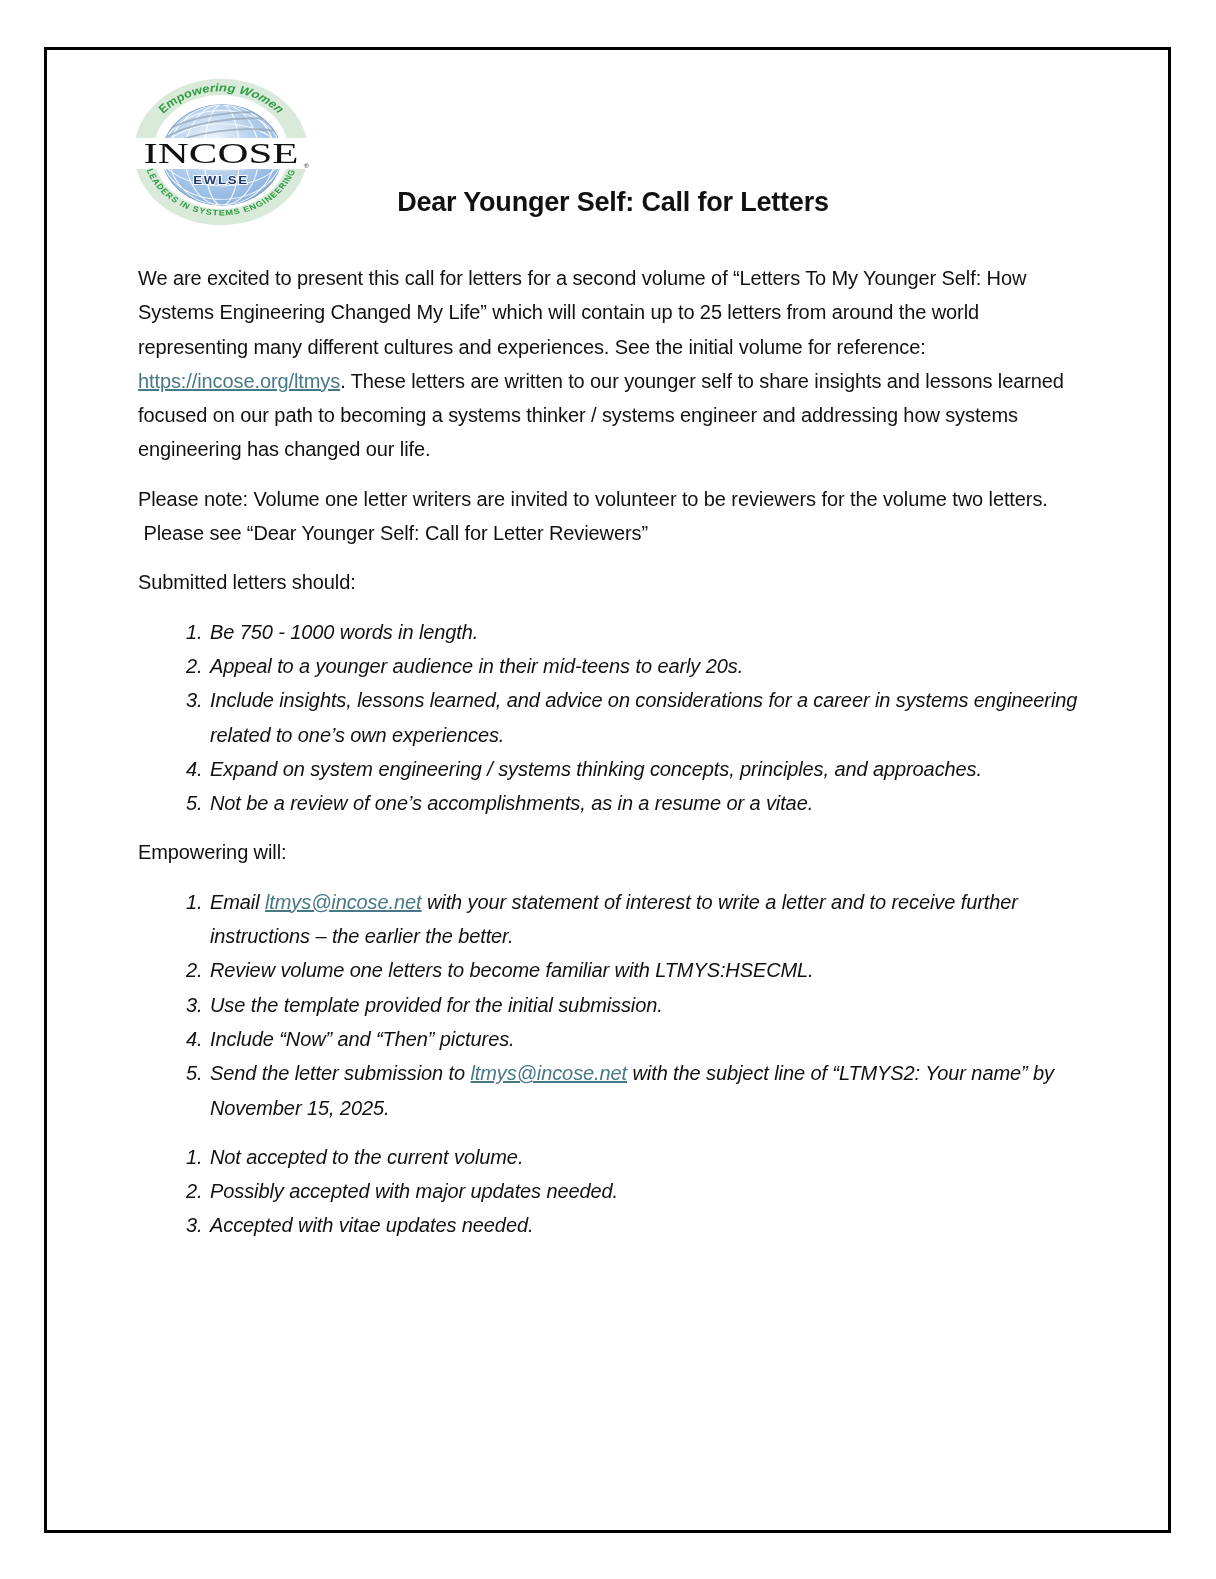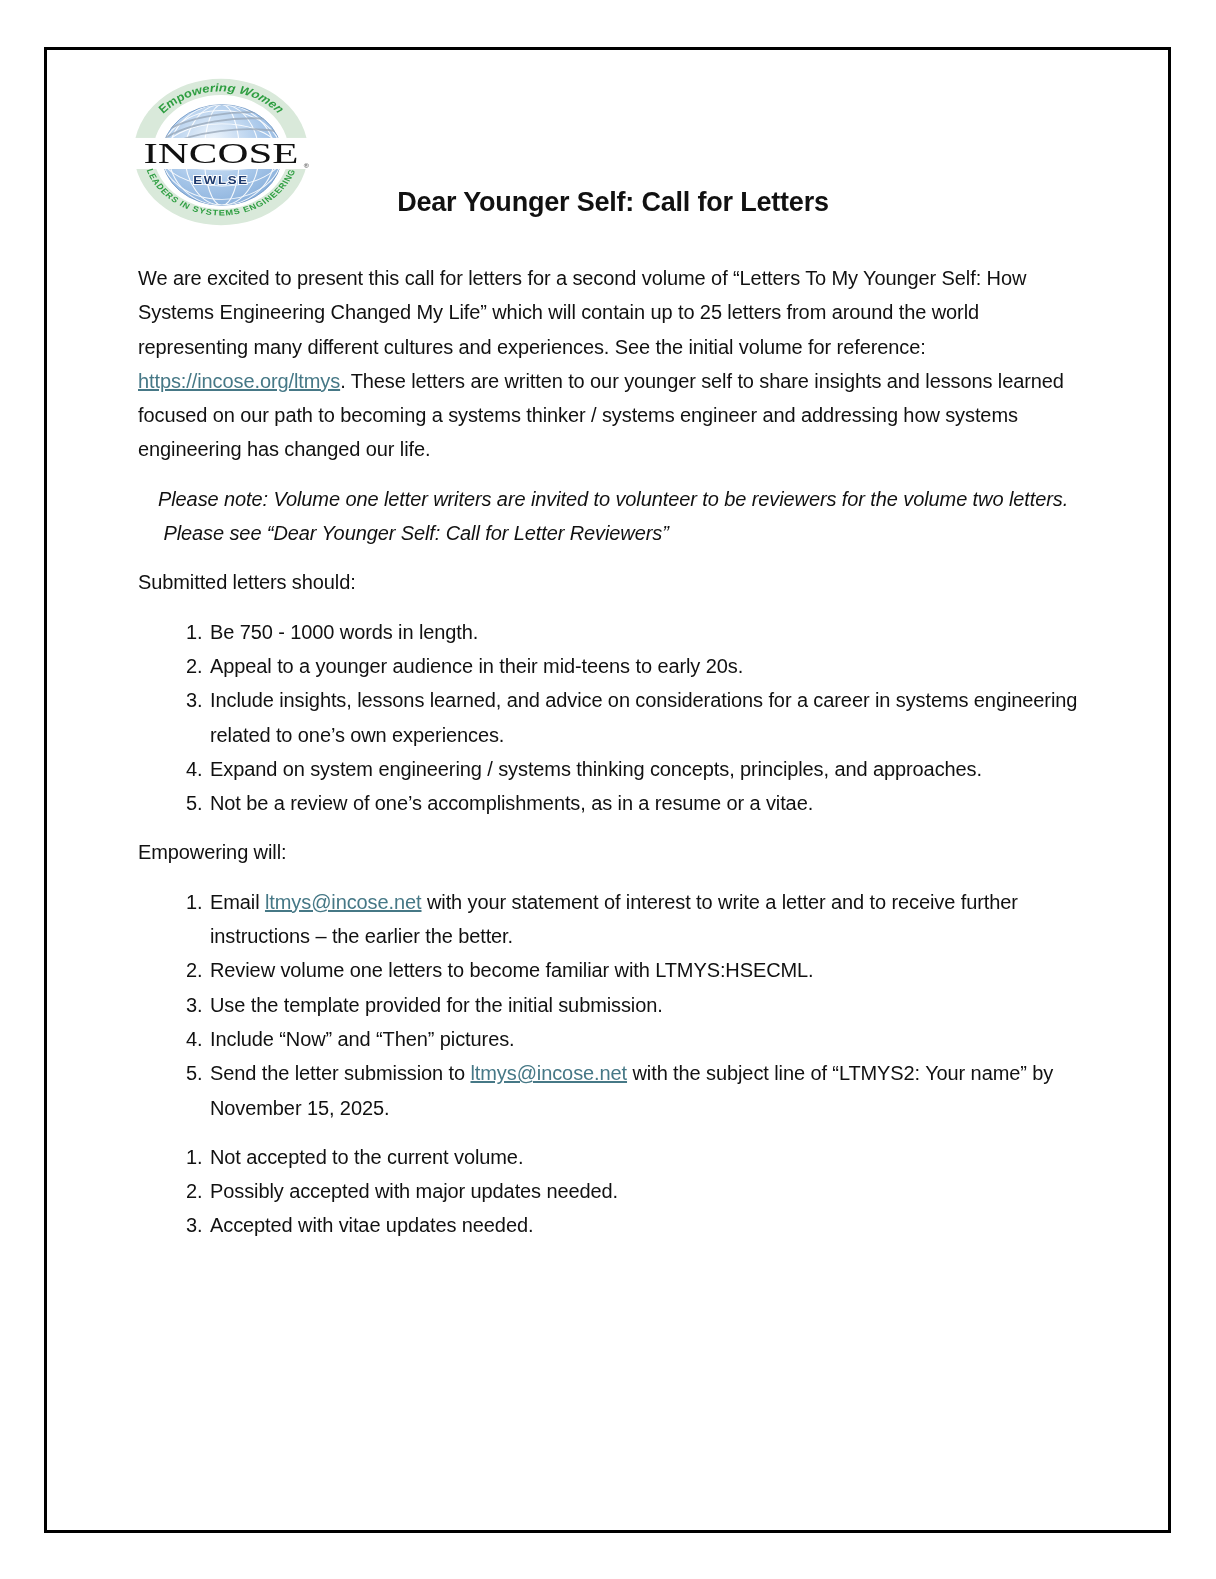--- a/index.html
+++ b/index.html
@@ -16,22 +16,22 @@
   .logo-wrap svg{width:176px;height:148px;display:block;}
   .doc-title{
     position:absolute;left:138px;top:187px;width:950px;text-align:center;
     font-size:27px;font-weight:bold;letter-spacing:-0.2px;
   }
   .content{
     position:absolute;left:138px;top:261px;width:950px;
     font-size:20px;line-height:34.3px;letter-spacing:-0.1px;
   }
   .content p{margin:0 0 15px 0;}
-  .content p.note{font-style:italic;margin-left:20px;}
-  ol{margin:0 0 15px 0;padding-left:70px;}
+  .content p.note{}
+  ol{margin:0 0 15px 0;padding-left:70px;font-style:italic;}
   ol li{padding-left:2px;}
   a.doc-link{color:var(--link-color,#467886);text-decoration:underline;cursor:pointer;}
   .logo-serif{font-family:"Liberation Serif","DejaVu Serif",serif;}
 </style>
 </head>
 <body>
 
 <div class="page-border"></div>
 
 <div class="logo-wrap">

